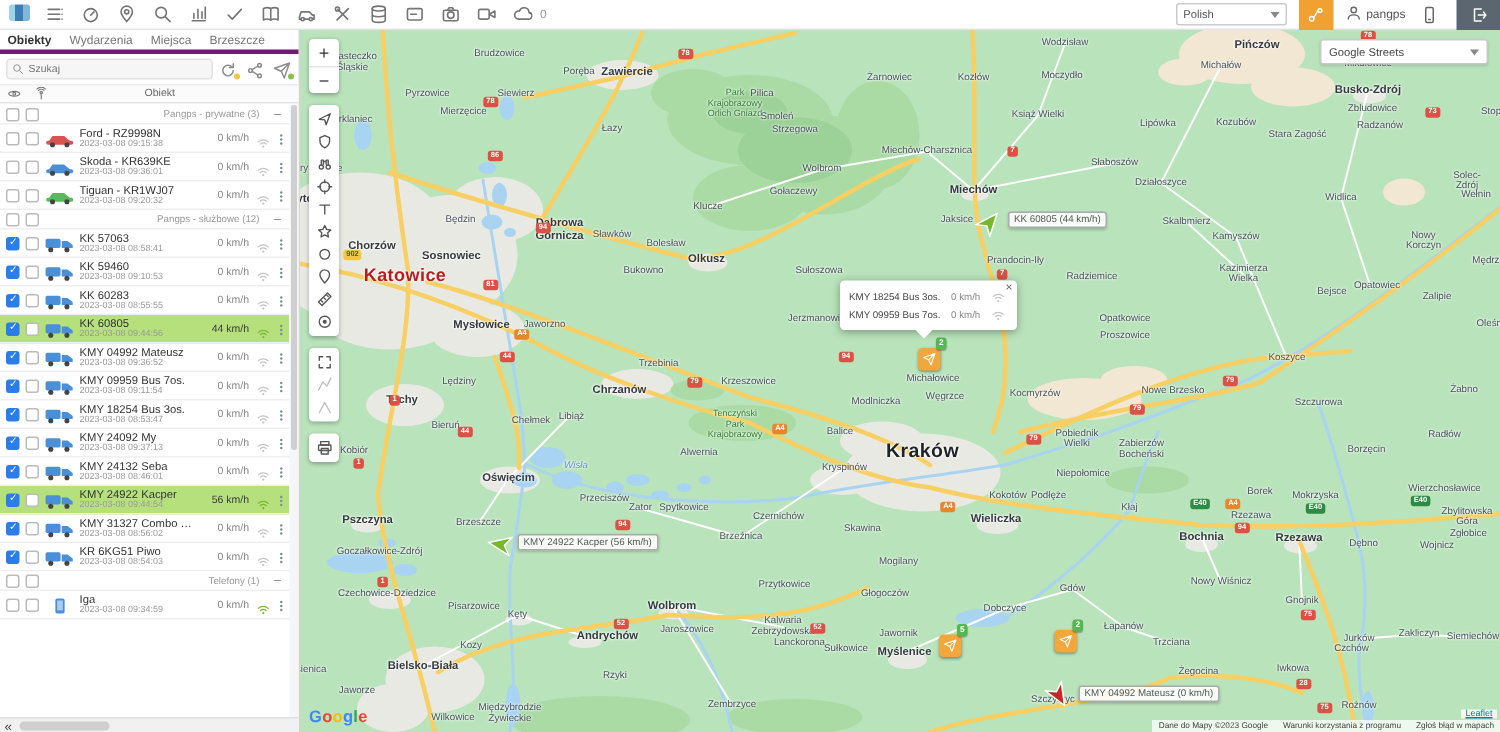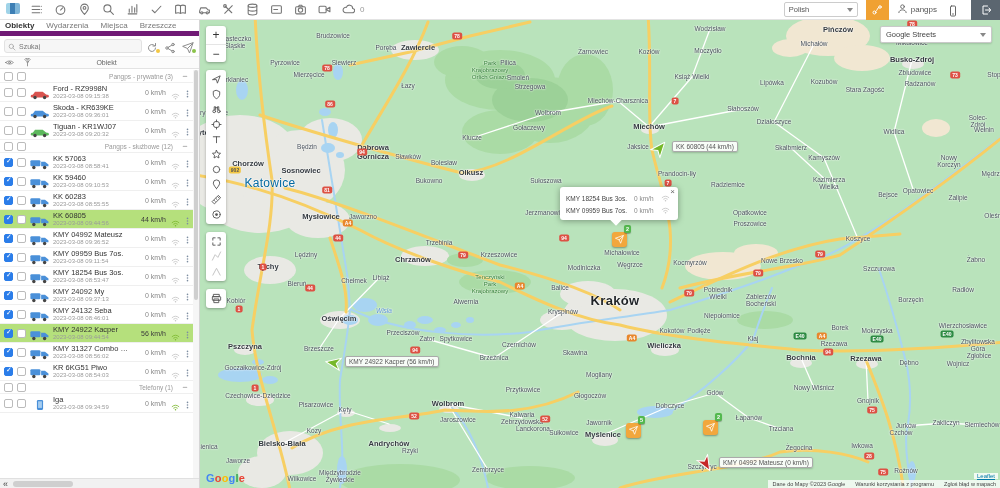--- a/index.html
+++ b/index.html
@@ -26,21 +26,21 @@
   .tb-user svg { width:11px; height:11px; color:#666; }
   .tb-phone { width:14px; height:14px; color:#666; margin-right:10px; }
   .tb-phone svg { width:12px; height:12px; }
   .btn-dark { width:29px; height:20px; background:#5b6670; color:#fff; display:flex;
     align-items:center; justify-content:center; }
   .btn-dark svg { width:12px; height:12px; }
   
   #sidebar { position:absolute; left:0; top:20px; width:200px; height:468px; background:#fff;
     border-right:1px solid #d5d5d5; z-index:40; }
   #tabs { height:16px; display:flex; gap:12px; padding-left:5px; align-items:center;
-    border-bottom:5px solid #701a75; }
+    border-bottom:3px solid #701a75; }
   .tab { font-size:8px; color:#777; cursor:pointer; }
   .tab.act { color:#333; font-weight:bold; }
   #searchrow { height:20px; display:flex; align-items:center; padding:0 4px; gap:4px; }
   #searchbox { flex:1; height:14px; background:#f6f6f6; border:1px solid #e2e2e2; border-radius:3px;
     display:flex; align-items:center; padding:0 3px; gap:3px; }
   #searchbox svg { width:8px; height:8px; color:#999; flex:none; }
   #searchbox input { border:none; background:transparent; outline:none; font-size:7px; width:100%;
     color:#444; font-family:"Liberation Sans",sans-serif; }
   .sr-act { width:13px; height:13px; color:#8d8d8d; position:relative; }
   .sr-act svg { width:12px; height:12px; }
@@ -83,21 +83,21 @@
   #collapse { font-size:9px; color:#444; padding:0 3px; line-height:8px; }
   #hthumb { width:60px; height:6px; background:#cfcfcf; border-radius:3px; margin-left:2px; }
   
   #map { position:absolute; left:200px; top:20px; width:800px; height:468px; background:#b9e3bb;
     overflow:hidden; }
   #terrain { position:absolute; left:0; top:0; }
   .ml { position:absolute; transform:translate(-50%,-50%); font-size:6.5px; color:#49525c;
     text-shadow:0 0 2px #fff,0 0 2px #fff; white-space:pre-line; text-align:center; line-height:1.15;
     pointer-events:none; }
   .ml.tm { font-size:7.5px; color:#343a40; font-weight:bold; }
-  .ml.big { font-size:12px; font-weight:normal; color:#0369a1; letter-spacing:.3px; }
+  .ml.big { font-size:12px; font-weight:bold; color:#b91c1c; letter-spacing:.3px; }
   .ml.big2 { font-size:13px; font-weight:bold; color:#1f2327; letter-spacing:.3px; }
   .ml.park { font-size:6px; color:#2e7d32; }
   .ml.water { font-size:6.5px; font-style:italic; color:#5b93d6; }
   .bdg { position:absolute; transform:translate(-50%,-50%); background:#dd5144; color:#fff;
     font-size:5px; font-weight:bold; padding:1px 2px; border-radius:2px; line-height:1; }
   .bdg.a { background:#e8862c; } .bdg.e { background:#2e8b44; } .bdg.y { background:#f3c743; color:#555; }
   .mkarrow { position:absolute; width:16px; height:16px; }
   .vlabel { position:absolute; background:rgba(255,255,255,.88); border:1px solid #aaa; border-radius:2px;
     font-size:6.5px; color:#555; padding:1px 3px; white-space:nowrap; box-shadow:0 1px 2px rgba(0,0,0,.2); }
   .plane { position:absolute; width:15px; height:15px; background:#f2a73d; border-radius:3px;
@@ -928,21 +928,21 @@
       <div class="ml " style="left: 390px; top: 376px;">Głogoczów</div>
       <div class="ml " style="left: 116px; top: 385px;">Pisarzowice</div>
       <div class="ml " style="left: 145px; top: 390px;">Kęty</div>
       <div class="ml tm" style="left: 248px; top: 384px;">Wolbrom</div>
       <div class="ml " style="left: 258px; top: 400px;">Jaroszowice</div>
       <div class="ml " style="left: 322px; top: 398px;">Kalwaria
 Zebrzydowska</div>
       <div class="ml " style="left: 333px; top: 409px;">Lanckorona</div>
       <div class="ml " style="left: 364px; top: 413px;">Sułkowice</div>
       <div class="ml " style="left: 399px; top: 403px;">Jawornik</div>
-      <div class="ml tm" style="left: 189px; top: 404px; margin-top: 20px;">Andrychów</div>
+      <div class="ml tm" style="left: 205px; top: 404px;">Andrychów</div>
       <div class="ml " style="left: 114px; top: 411px;">Kozy</div>
       <div class="ml tm" style="left: 82px; top: 424px;">Bielsko-Biała</div>
       <div class="ml " style="left: 210px; top: 431px;">Rzyki</div>
       <div class="ml " style="left: 38px; top: 441px;">Jaworze</div>
       <div class="ml " style="left: 4px; top: 427px;">Jasienica</div>
       <div class="ml " style="left: 288px; top: 450px;">Zembrzyce</div>
       <div class="ml " style="left: 140px; top: 456px;">Międzybrodzie
 Żywieckie</div>
       <div class="ml " style="left: 102px; top: 459px;">Wilkowice</div>
       <div class="ml " style="left: 430px; top: 245px;">Węgrzce</div>

